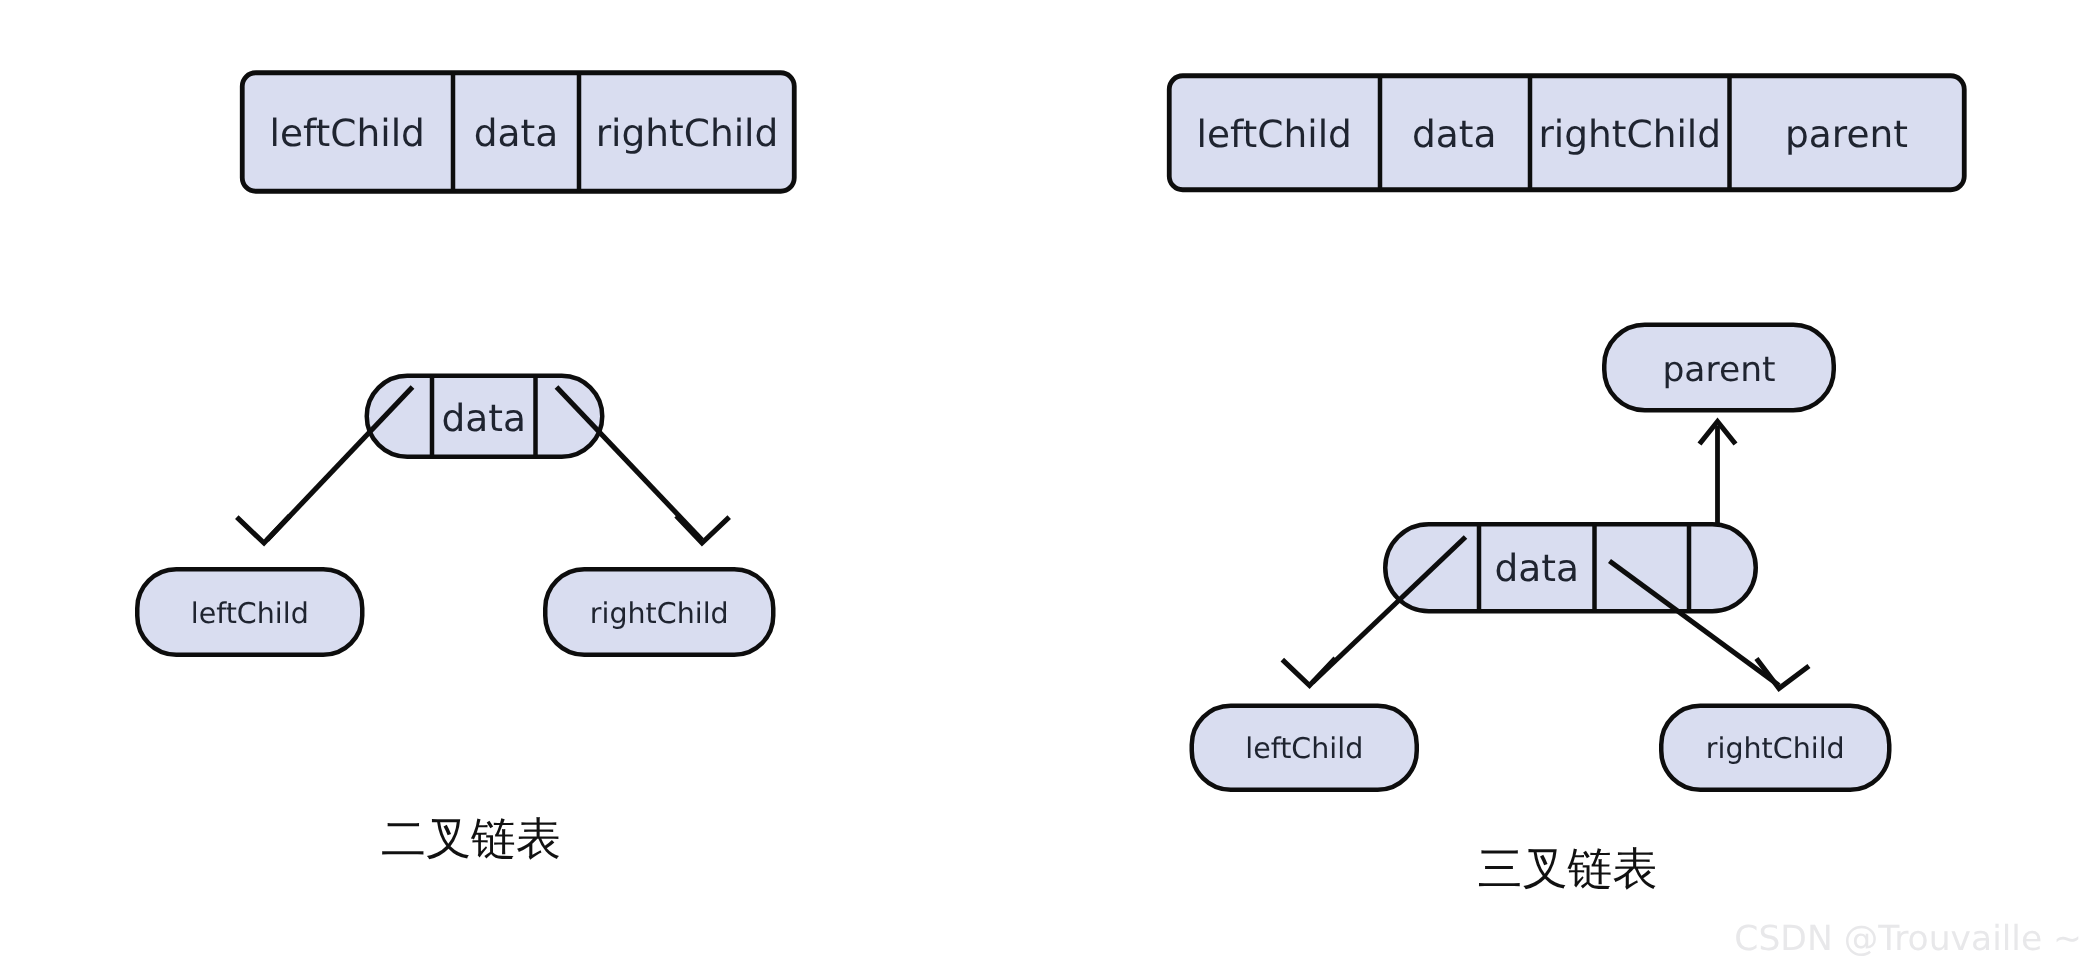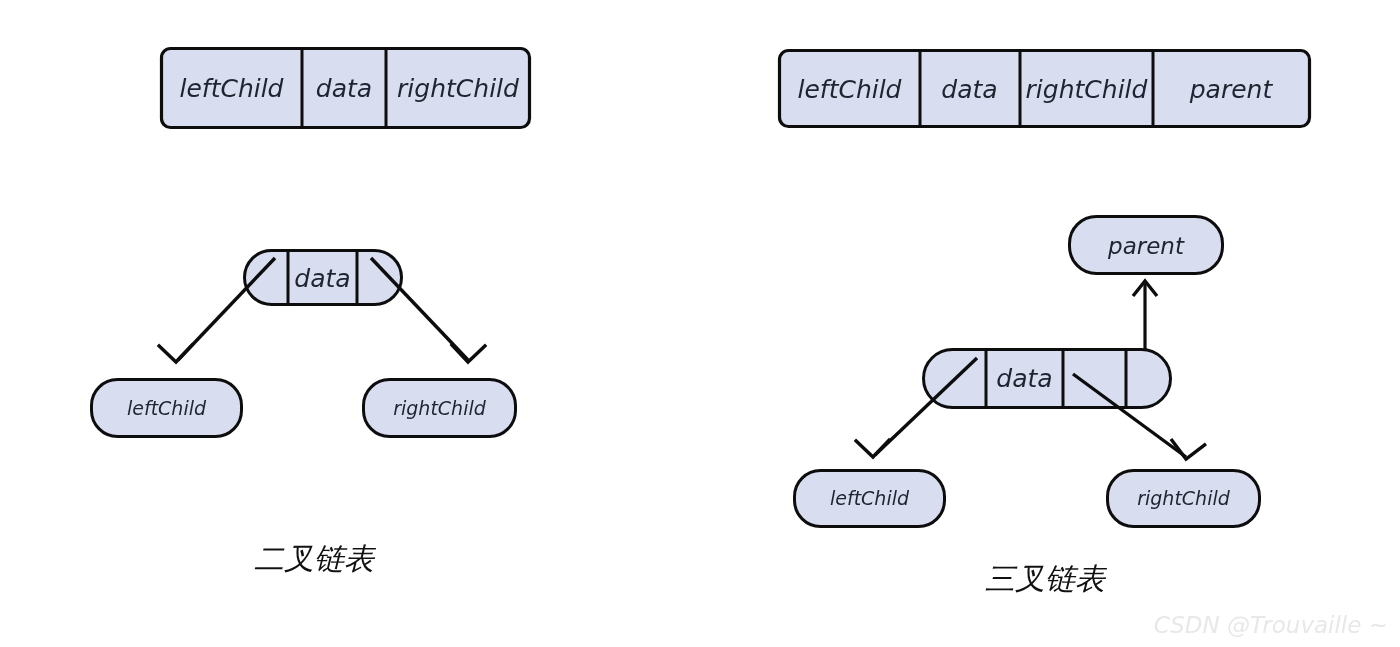--- a/index.html
+++ b/index.html
@@ -13,21 +13,20 @@
     position: relative;
     overflow: hidden;
     font-family: "DejaVu Sans", "Liberation Sans", sans-serif;
   }
   #diagram-root {
     position: absolute;
     left: 0;
     top: 0;
     width: 1252px;
     height: 647px;
-    font-style: italic;
   }
   svg.canvas {
     display: block;
     width: 1400px;
     height: 647px;
   }
   .cell-fill {
     fill: #d9ddf0;
     stroke: #0d0d0d;
     stroke-width: 3.2;

